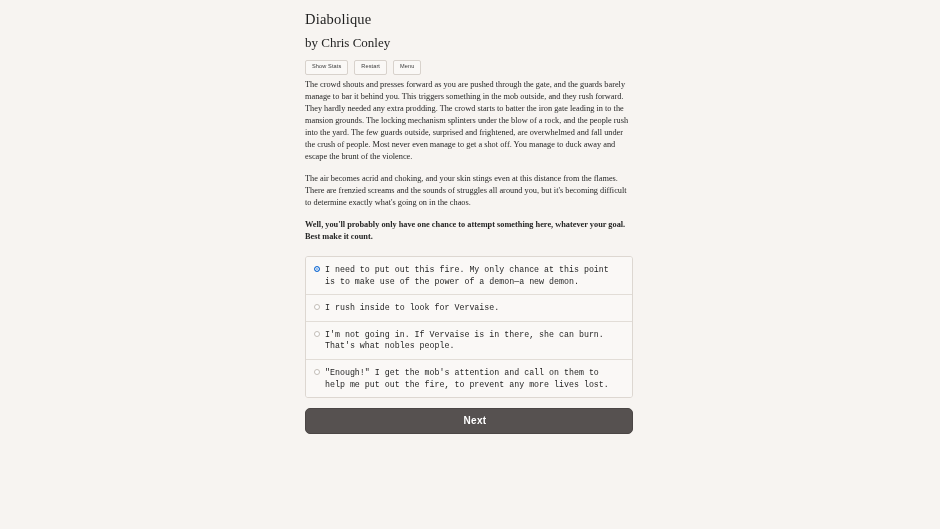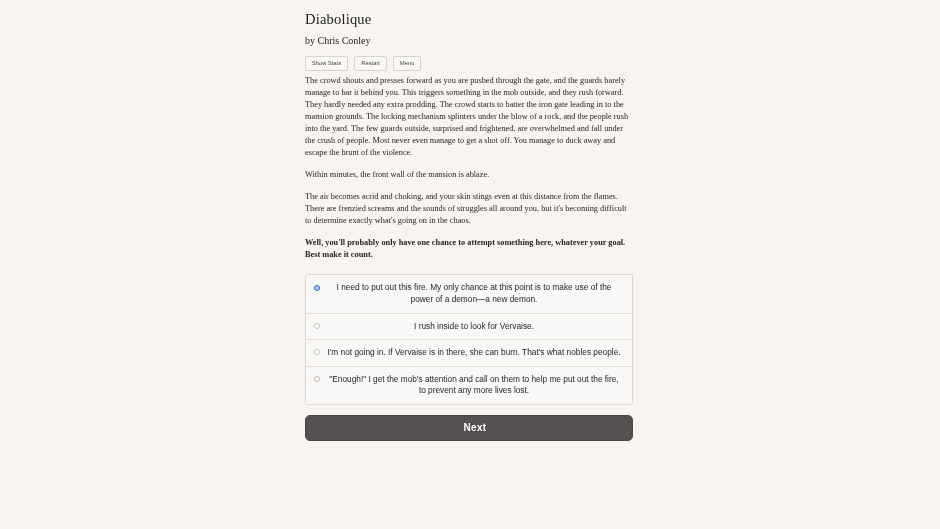--- a/index.html
+++ b/index.html
@@ -31,21 +31,21 @@
     font-size: 14.5px;
     font-weight: 400;
     letter-spacing: 0.2px;
     color: #1d1d1d;
     margin: 0;
     padding-top: 11px;
     line-height: 1.2;
   }
   .story-byline {
     font-family: "Liberation Serif", "DejaVu Serif", serif;
-    font-size: 10px;
+    font-size: 13px;
     font-weight: 400;
     color: #232323;
     margin: 0;
     padding-top: 7px;
     line-height: 1.2;
   }
   .stat-buttons {
     margin-top: 9px;
     display: flex;
     gap: 6px;
@@ -105,26 +105,25 @@
     background: #ffffff;
     box-sizing: border-box;
     position: relative;
   }
   .choice.selected .radio {
     border: 1px solid #1a6fd4;
     background: #1a6fd4;
     box-shadow: inset 0 0 0 1.2px #ffffff;
   }
   .choice-label {
-    font-family: Liberation Sans, sans-serif;
+    font-family: Liberation Mono, monospace;
     font-size: 8.3px;
     line-height: 11.6px;
     color: #262626;
     flex: 1 1 auto;
-    text-align: center;
   }
 
   .next-button {
     margin-top: 10px;
     width: 100%;
     display: block;
     background: #565150;
     border: 1px solid #4b4645;
     border-radius: 5px;
     color: #ffffff;
@@ -147,21 +146,20 @@
     <div class="story-byline">by Chris Conley</div>
 
     <div class="stat-buttons">
       <button class="stat-button">Show Stats</button>
       <button class="stat-button">Restart</button>
       <button class="stat-button">Menu</button>
     </div>
 
     <div class="story-body">
       <p>The crowd shouts and presses forward as you are pushed through the gate, and the guards barely manage to bar it behind you. This triggers something in the mob outside, and they rush forward. They hardly needed any extra prodding. The crowd starts to batter the iron gate leading in to the mansion grounds. The locking mechanism splinters under the blow of a rock, and the people rush into the yard. The few guards outside, surprised and frightened, are overwhelmed and fall under the crush of people. Most never even manage to get a shot off. You manage to duck away and escape the brunt of the violence.</p>
-      <p>Within minutes, the front wall of the mansion is ablaze.</p>
       <p>The air becomes acrid and choking, and your skin stings even at this distance from the flames. There are frenzied screams and the sounds of struggles all around you, but it's becoming difficult to determine exactly what's going on in the chaos.</p>
       <p>Well, you'll probably only have one chance to attempt something here, whatever your goal. Best make it count.</p>
     </div>
 
     <div class="choices">
       <div class="choice selected">
         <span class="radio"></span>
         <span class="choice-label">I need to put out this fire. My only chance at this point is to make use of the power of a demon—a new demon.</span>
       </div>
       <div class="choice">

